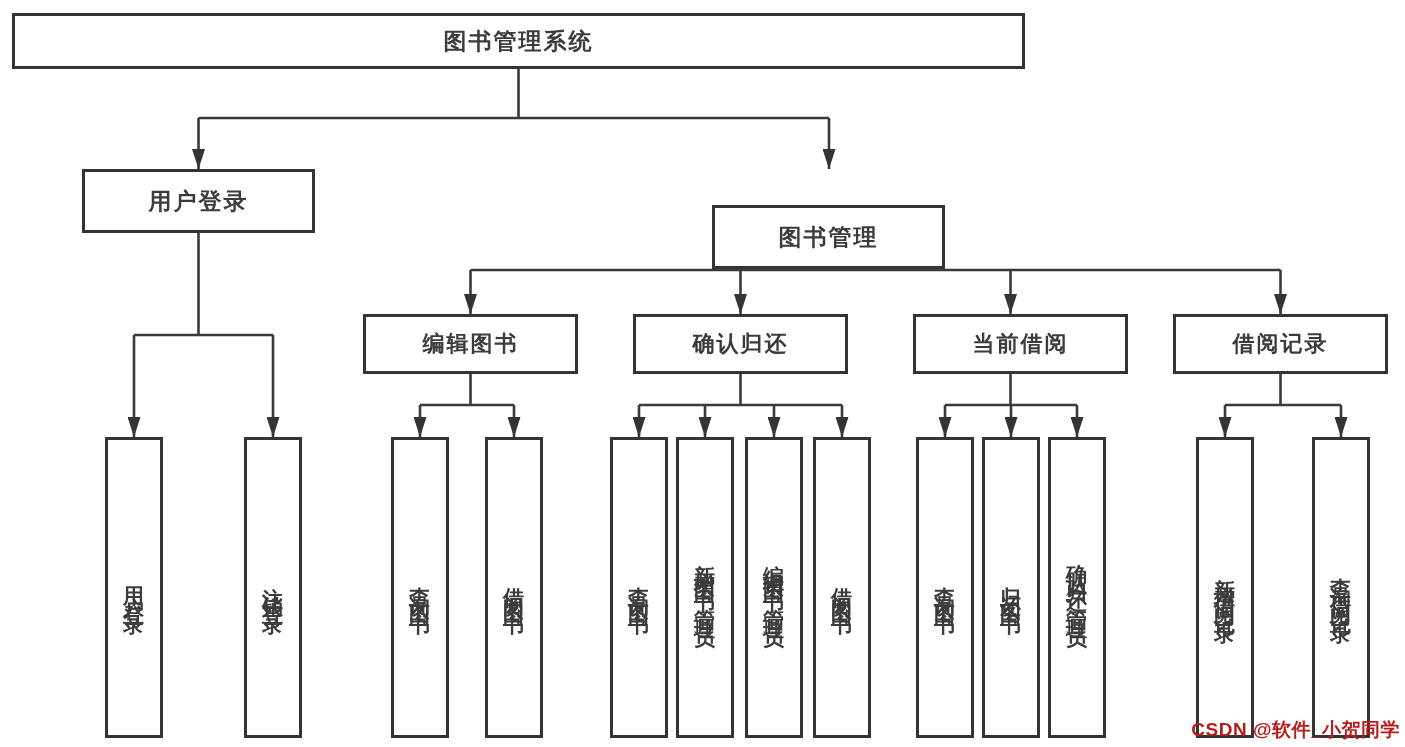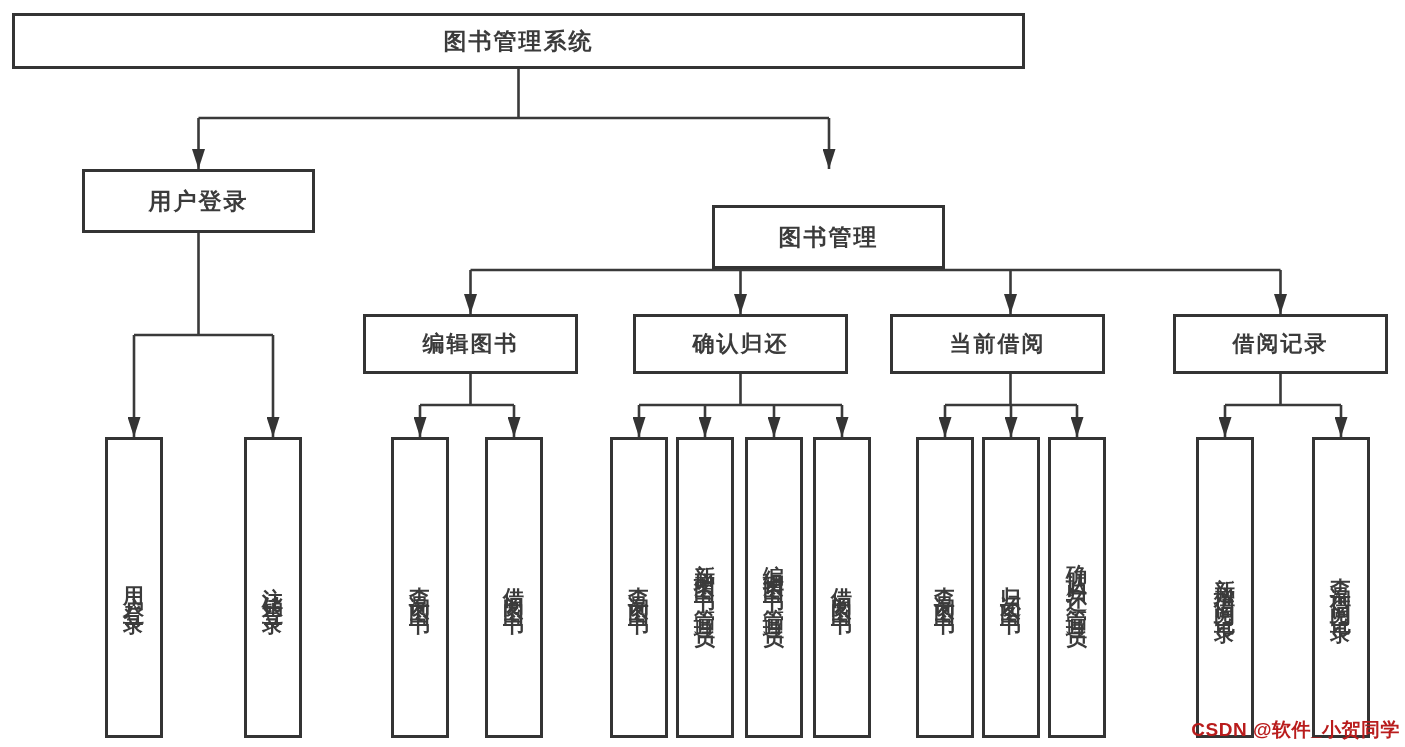--- a/index.html
+++ b/index.html
@@ -22,21 +22,21 @@
     writing-mode:vertical-rl; text-orientation:mixed;
     font-size:21px; letter-spacing:9px; line-height:1.1;
   }
 
   
   #root      { left:12px;  top:13px;  width:1013px; height:56px; }
   #userLogin { left:82px;  top:169px; width:233px;  height:64px; }
   #bookMgmt  { left:712px; top:169px; width:233px;  height:64px;margin-top:36px; }
   .mod  { top:314px; width:215px; height:60px; }
   #mNew { left:363px; }  #mBorrow { left:633px; }
-  #mCurrent { left:890px; } #mRecords { left:1173px; }
+  #mCurrent { left:913px; } #mRecords { left:1173px; }
   .leaf { top:437px; width:58px; height:301px; }
   #f1 { left:105px; }  #f2 { left:244px; }
   #f3 { left:391px; }  #f4 { left:485px; }
   #f5 { left:610px; }  #f6 { left:676px; }
   #f7 { left:745px; }  #f8 { left:813px; }
   #f9 { left:916px; }  #f10 { left:982px; }
   #f11 { left:1048px; } #f12 { left:1196px; }
   #f13 { left:1312px; }
 
   .watermark {

